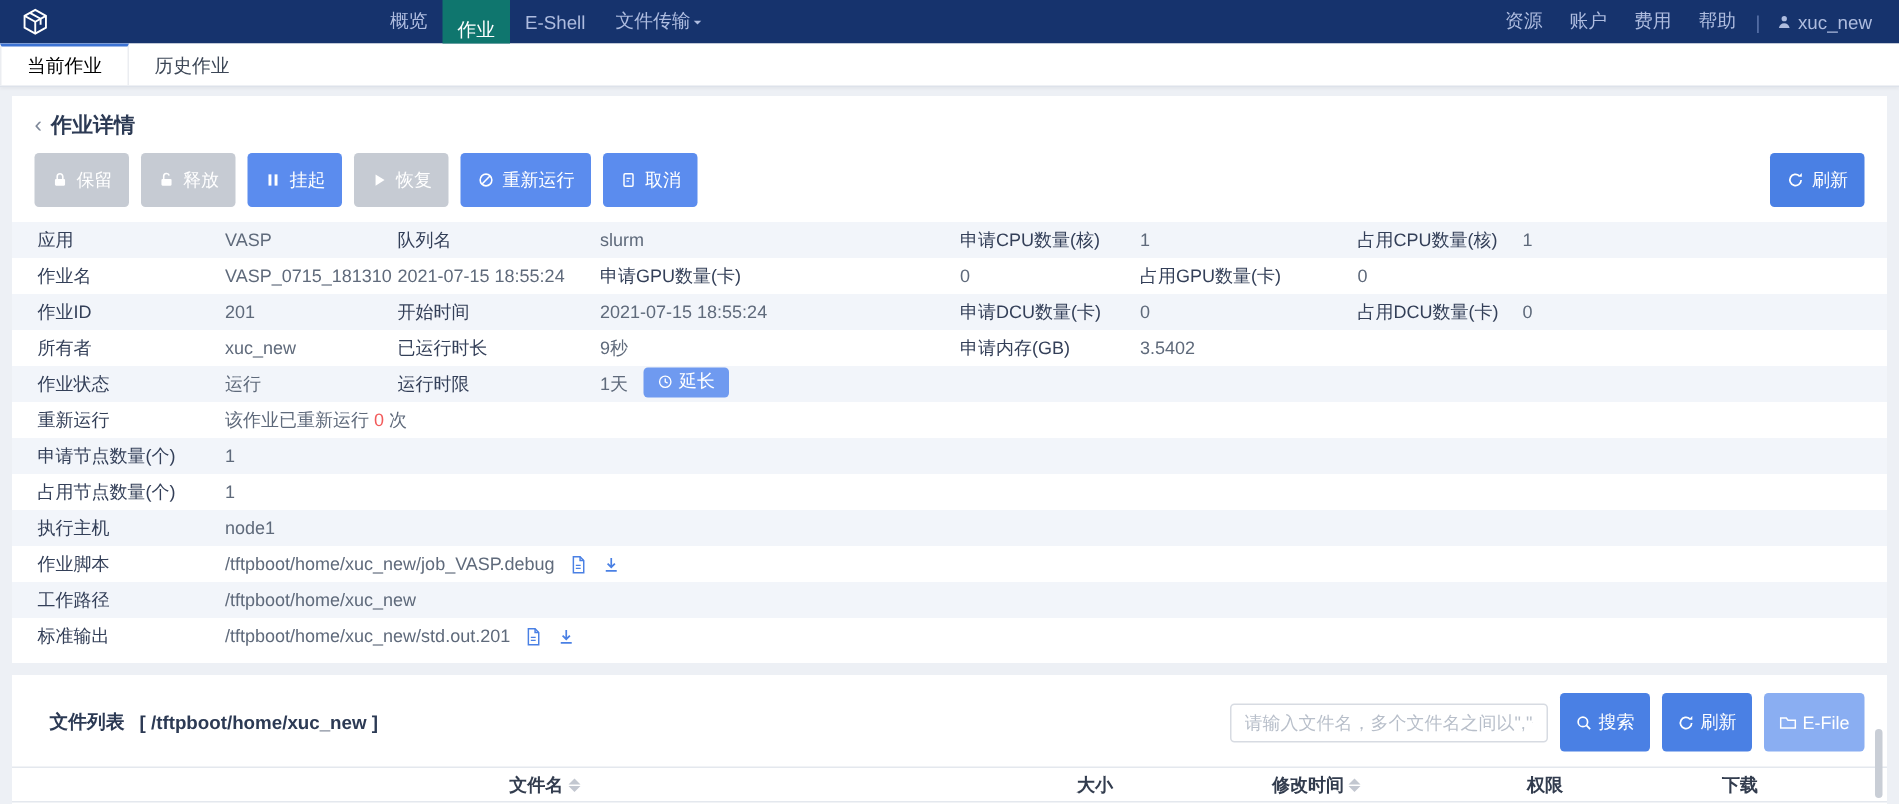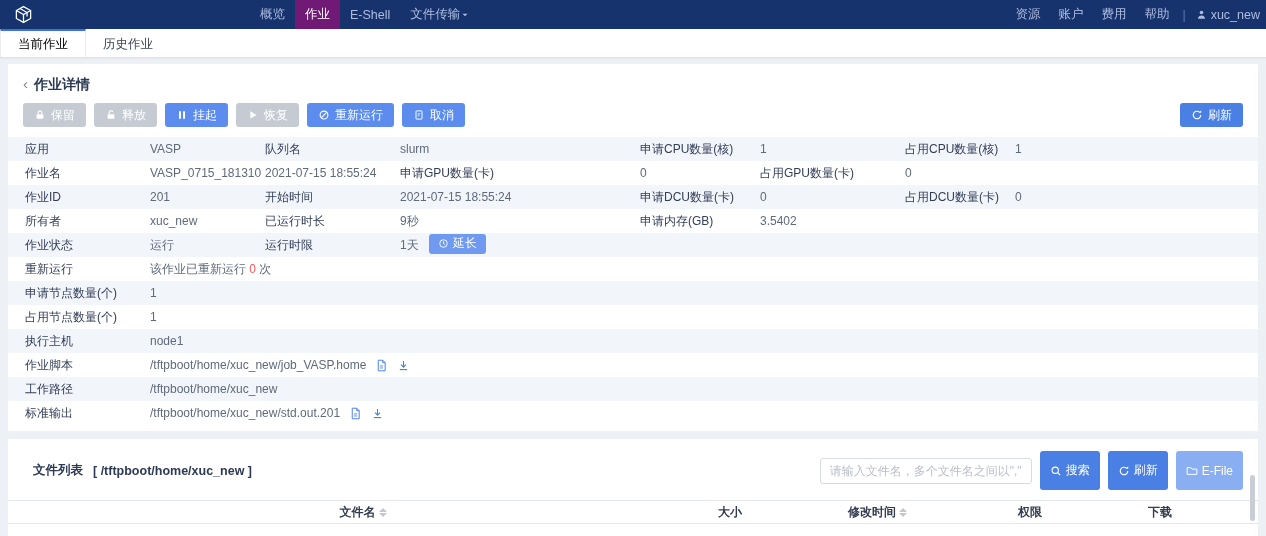--- a/index.html
+++ b/index.html
@@ -5,40 +5,40 @@
   * { margin:0; padding:0; box-sizing:border-box; }
   html,body { width:1266px; height:536px; overflow:hidden;
     font-family:"Liberation Sans","DejaVu Sans",sans-serif; background:#edf0f5; }
   svg { display:inline-block; vertical-align:-2px; }
 
   
   .navbar { height:29px; background:#16336d; display:flex; align-items:stretch; color:#aebcdf; font-size:12.5px; }
   .nav-logo { display:flex; align-items:center; padding:0 12px 0 14px; }
   .nav-menu { display:flex; margin-left:205px; }
   .nav-item { display:flex; align-items:center; padding:0 10px; cursor:pointer; white-space:nowrap; }
-  .nav-item.active { background:#701a75; color:#fff; }
-  .nav-right { margin-left:auto; display:flex; align-items:center; }
+  .nav-item.active { background:#0f766e; color:#fff;align-items:flex-end; }
+  .nav-right { margin-left:auto; display:flex; align-items:center; padding-right:12px; }
   .nav-right .nav-item { padding:0 9px; }
   .nav-sep { color:#5d76ad; padding:0 4px; }
   .nav-user { display:flex; align-items:center; gap:4px; padding:0 6px; cursor:pointer; }
 
   
   .tabbar { height:29px; background:#fff; border-bottom:1px solid #dde2ea; display:flex; box-shadow:0 1px 2px rgba(0,0,0,.04); }
   .tab { padding:0 17px; display:flex; align-items:center; font-size:12.5px; color:#3c4656; cursor:pointer; border-top:2px solid transparent; }
   .tab.active { color:#000000; border-top-color:#3d73d4; border-right:1px solid #ebedf1; border-left:1px solid #ebedf1; }
 
   
   .card { background:#fff; margin:6px 8px 0 8px; }
   .detail-card { padding-bottom:6px; }
 
   .title-row { padding:11px 15px 9px 15px; font-size:14px; color:#2c3a54; font-weight:bold; }
   .back-arrow { color:#7d8798; font-weight:normal; margin-right:6px; cursor:pointer; font-size:15px; }
 
   .toolbar { padding:0 15px 10px 15px; position:relative; display:flex; }
-  .btn { height:24px; border:none; border-radius:3px; color:#fff; font-size:12px;
+  .btn { height:36px; border:none; border-radius:3px; color:#fff; font-size:12px;
          padding:0 11px; margin-right:8px; display:inline-flex; align-items:center; gap:5px; cursor:pointer;
          font-family:inherit; }
   .btn.blue { background:#5b8cee; }
   .btn.disabled { background:#c6cbd3; cursor:not-allowed; }
   .btn.right-refresh { position:absolute; right:15px; top:0; background:#4a80e4; margin-right:0; }
 
   
   .detail-table { font-size:12px; }
   .d-row { display:grid; grid-template-columns:125px 115px 135px 240px 120px 145px 110px 1fr;
            height:24px; line-height:24px; padding-left:17px; align-items:center; }
@@ -250,21 +250,21 @@
         <div class="d-label">占用节点数量(个)</div>
         <div class="d-span">1</div>
       </div>
       <div class="d-row odd">
         <div class="d-label">执行主机</div>
         <div class="d-span">node1</div>
       </div>
       <div class="d-row">
         <div class="d-label">作业脚本</div>
         <div class="d-span">
-          <span>/tftpboot/home/xuc_new/job_VASP.home</span>
+          <span>/tftpboot/home/xuc_new/job_VASP.debug</span>
           <span class="icon-link">
             <svg width="13" height="13" viewBox="0 0 16 16">
               <path d="M4 1.5h5.5L12.5 4.5V14.5H4z" stroke="currentColor" stroke-width="1.2" fill="none"></path>
               <path d="M9.5 1.5v3h3" stroke="currentColor" stroke-width="1.2" fill="none"></path>
               <path d="M6 8.5h4M6 11h4" stroke="currentColor" stroke-width="1.1"></path>
             </svg>
           </span>
           <span class="icon-link">
             <svg width="13" height="13" viewBox="0 0 16 16">
               <path d="M8 2.5v7M5 7l3 3 3-3" stroke="currentColor" stroke-width="1.4" fill="none"></path>

